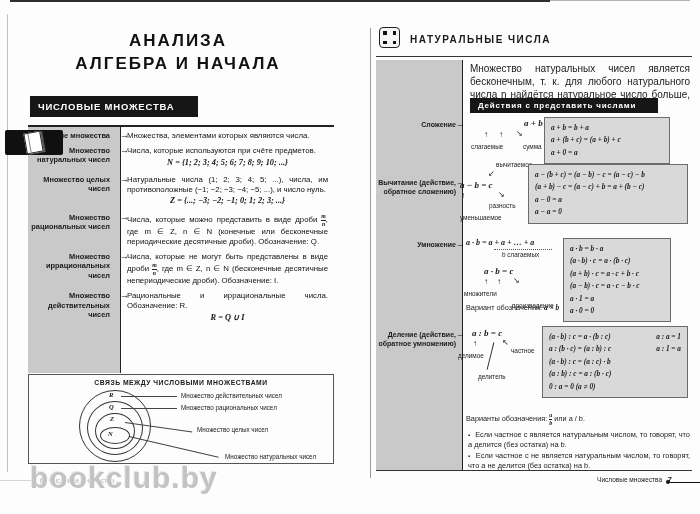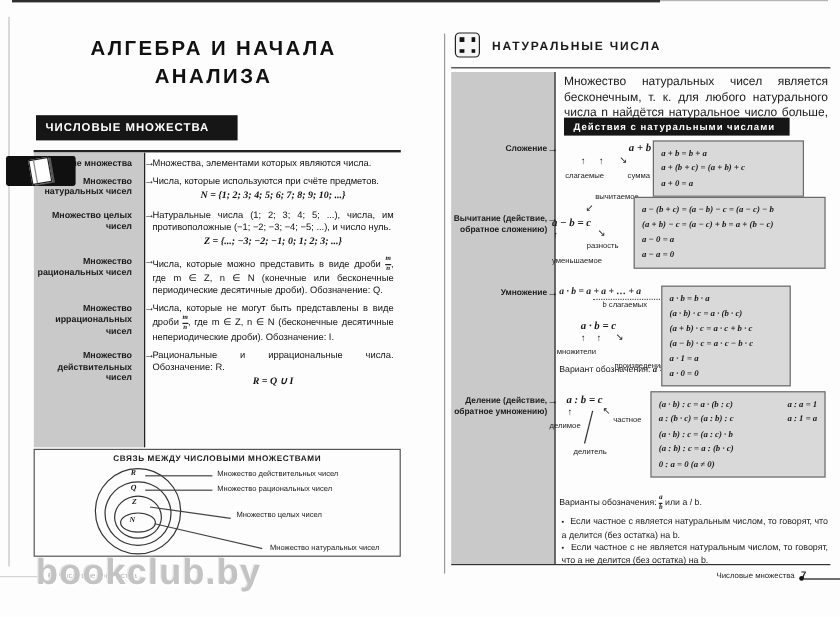--- a/index.html
+++ b/index.html
@@ -63,22 +63,22 @@
 
 <div id="screen">
 
   <div class="abs" style="left:10px;top:0;width:540px;height:2px;background:#2f2f2f;"></div>
   <div class="abs" style="left:550px;top:0;width:140px;height:1px;background:#b5b5b5;"></div>
   <div class="abs" style="left:7px;top:14px;width:1px;height:458px;background:#c2c2c2;"></div>
   <div class="abs" style="left:370px;top:28px;width:1px;height:450px;background:#9a9a9a;"></div>
 
   <div id="pageL">
     <div class="ltitle abs" style="top:22px;">
+      <div>АНАЛИЗА</div>
       <div>АЛГЕБРА И НАЧАЛА</div>
-      <div>АНАЛИЗА</div>
     </div>
 
     <div class="banner abs" style="left:22px;top:88px;width:152px;height:21px;font-size:9.5px;">ЧИСЛОВЫЕ МНОЖЕСТВА</div>
 
     <div class="ltable">
       <div class="graycol"></div>
 
       <div class="lrow">
         <div class="lterm">
           <span>Числовые множества</span>
@@ -192,21 +192,21 @@
       <i style="left:3px;bottom:3px;"></i>
         <i style="right:3px;bottom:3px;"></i>
     </div>
     <div class="rheader">НАТУРАЛЬНЫЕ ЧИСЛА</div>
     <div class="rrule" style="top:38px;"></div>
 
     <div class="rsidebar"></div>
 
     <div class="rintro">Множество натуральных чисел является бесконечным, т. к. для любого натурального числа n найдётся натуральное число больше, чем n.</div>
 
-    <div class="banner abs" style="left:94px;top:80px;width:172px;height:15px;font-size:8px;">Действия с натуральными числами</div>
+    <div class="banner abs" style="left:94px;top:80px;width:172px;height:15px;font-size:8px;">Действия с представить числами</div>
 
     <div class="rterm" style="top:102px;">
       <span>Сложение</span>
       <span class="tarrow">→</span>
     </div>
     <div class="rterm" style="top:160px;">
       <span>Вычитание (действие, обратное сложению)</span>
       <span class="tarrow">→</span>
     </div>
     <div class="rterm" style="top:222px;">
@@ -250,21 +250,21 @@
     <div class="req math" style="left:108px;top:248px;">a · b = c</div>
     <span class="dar abs" style="left:108px;top:260px;">↑</span>
     <span class="dar abs" style="left:121px;top:260px;">↑</span>
     <span class="dar abs" style="left:137px;top:259px;">↘</span>
     <div class="dlabel abs" style="left:88px;top:272px;">множители</div>
     <div class="dlabel abs" style="left:136px;top:284px;">произведение</div>
     <div class="rnote abs" style="left:90px;top:285px;">
       <span>Вариант обозначения:</span>
       <span class="math">a × b</span>
     </div>
-    <div class="rulebox abs math" style="left:175px;top:220px;width:108px;">
+    <div class="rulebox abs math" style="left:187px;top:220px;width:108px;">
       <div>a · b = b · a</div>
       <div>(a · b) · c = a · (b · c)</div>
       <div>(a + b) · c = a · c + b · c</div>
       <div>(a − b) · c = a · c − b · c</div>
       <div>a · 1 = a</div>
       <div>a · 0 = 0</div>
     </div>
 
     <div class="req math" style="left:96px;top:310px;">a : b = c</div>
     <span class="dar abs" style="left:97px;top:322px;">↑</span>

